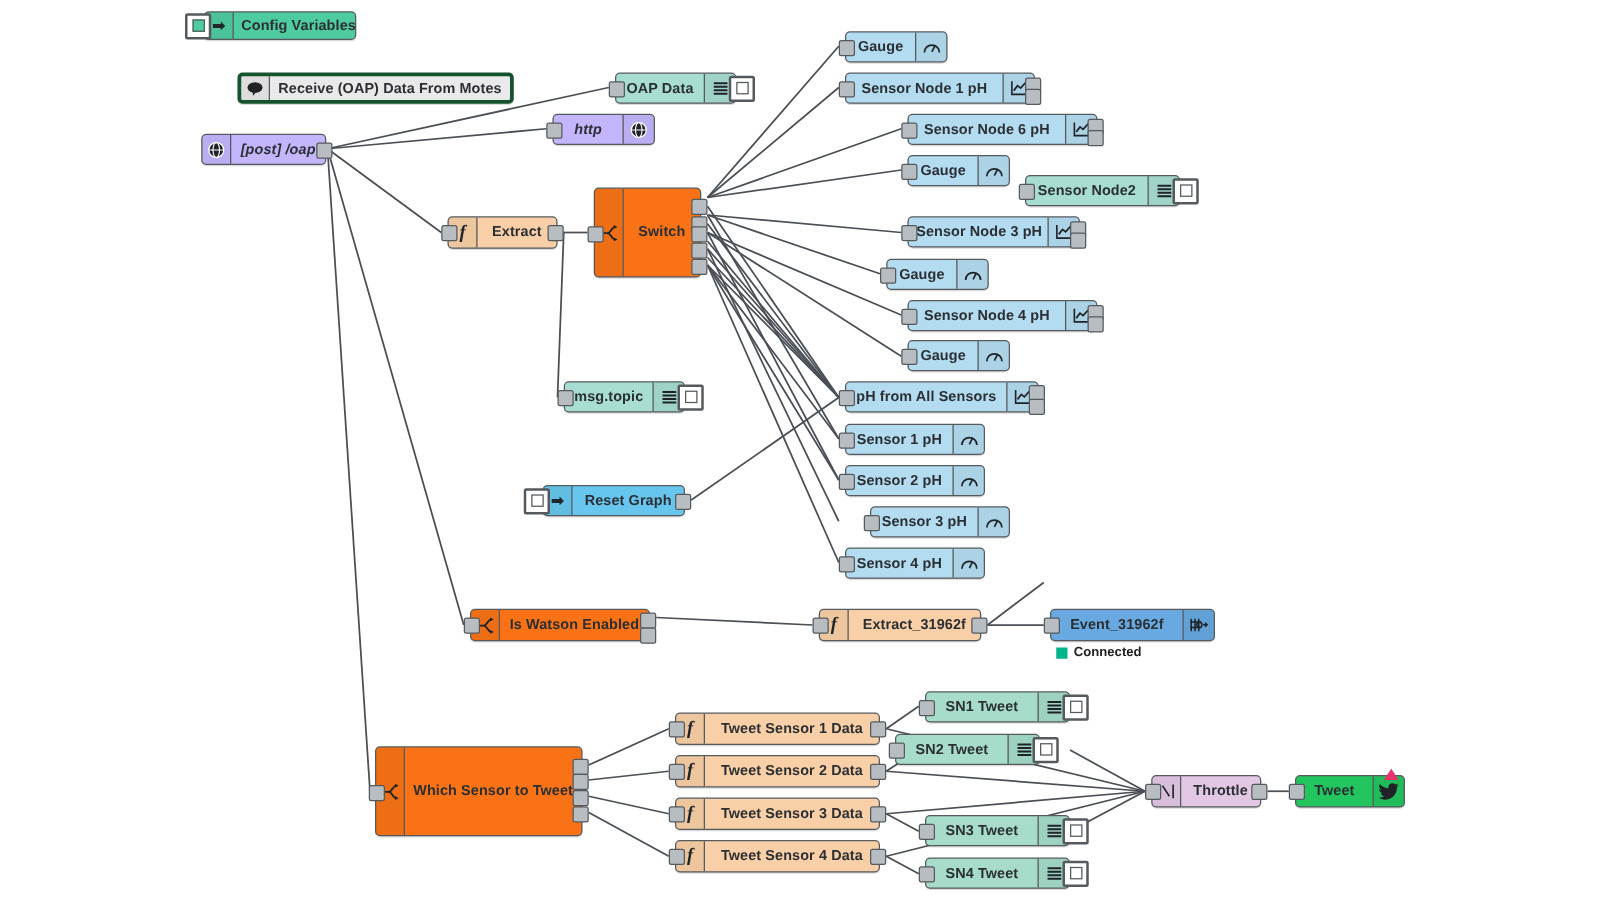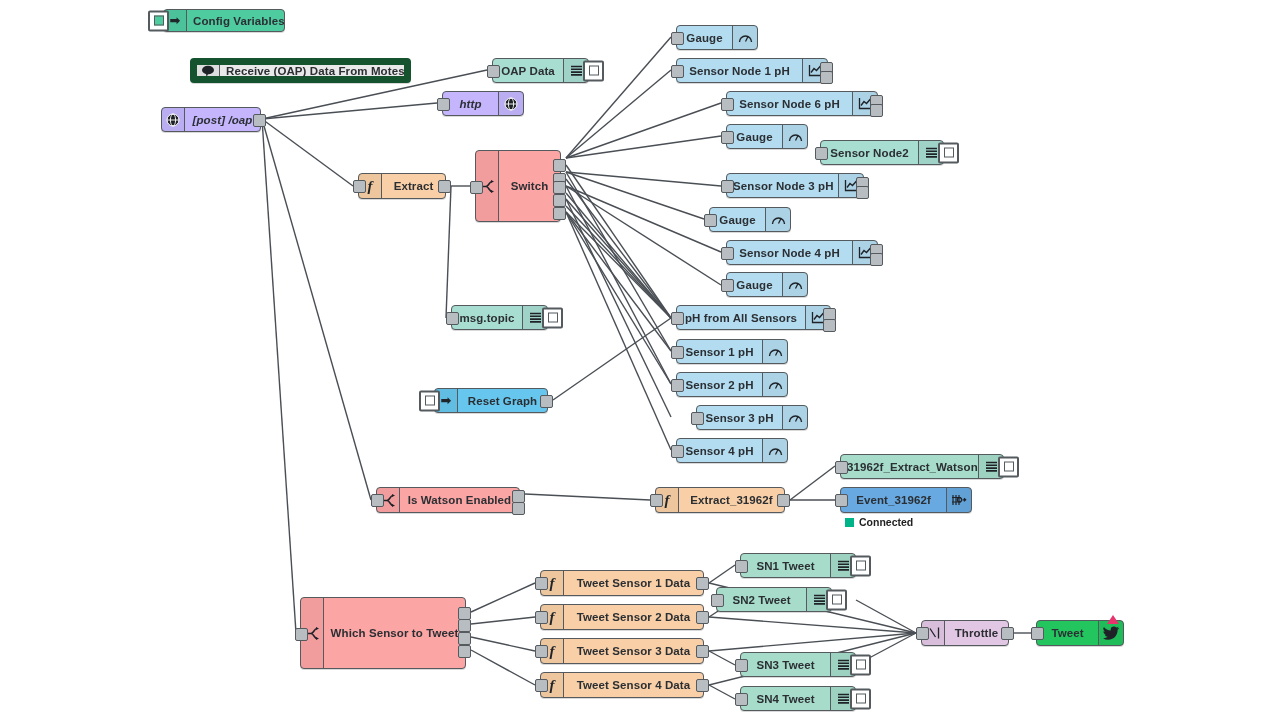--- a/index.html
+++ b/index.html
@@ -18,21 +18,21 @@
               border-right:1px solid #555a5e;background:rgba(0,0,0,.045);}
   .node .icoR{width:24px;height:100%;display:flex;align-items:center;justify-content:center;
               border-left:1px solid #555a5e;background:rgba(0,0,0,.045);}
 
   
   .c-green  {background:#4fcba0;}
   .c-teal   {background:#a8ddd2;}
   .c-teal2  {background:#a6dcc9;}
   .c-blue   {background:#b3dcf0;}
   .c-blue2  {background:#6fa8dc;background:#67a9e0;}
-  .c-yellow {background:#fca5a5;}
+  .c-yellow {background:#f97316;}
   .c-cream  {background:#c4b5fd;font-style:italic;}
   .c-orange {background:#f8cfa6;}
   .c-purple {background:#e2c7e4;}
   .c-cyan   {background:#67c6ee;}
   .c-skyblue{background:#22c55e;}
 
   
   .port{position:absolute;width:11px;height:11px;background:#b8bdc2;
         border:1px solid #555a5e;border-radius:2px;}
   .pin  {left:-6px;}
@@ -51,21 +51,21 @@
           display:flex;align-items:center;justify-content:center;}
   .dbgtab i{display:block;width:8px;height:8px;border:1px solid #555a5e;}
 
   .glyph{font-size:13px;line-height:1;color:#20252a;}
   .glyph.fn{font-family:"Liberation Serif","DejaVu Serif",serif;font-style:italic;font-size:15px;font-weight:bold;}
 
   .statuswrap{position:absolute;display:flex;align-items:center;gap:5px;
               font-size:10.5px;font-weight:bold;color:#222;}
   .statusdot{width:9px;height:9px;background:#00b48a;display:block;}
 
-  .comment{background:#e9e9e9;border:7px solid #14532d;}
+  .comment{background:#e9e9e9;border:3px solid #14532d;}
   .comment .lbl{font-size:11.5px;}
 </style>
 </head>
 <body>
 
 <div id="canvas">
   <svg id="wires" viewBox="0 0 1280 720" xmlns="http://www.w3.org/2000/svg">
     <g fill="none" stroke="#4a4f55" stroke-width="1.4">
 
       <path d="M262,119 L487,70"></path>
@@ -436,34 +436,20 @@
 
   <div class="node c-orange" style="left:655px;top:487px;width:130px;height:26px;">
     <span class="port pin" style="top:50%;margin-top:-6px;"></span>
     <span class="icoL">
         <span class="glyph fn">f</span>
       </span>
     <span class="lbl">Extract_31962f</span>
     <span class="port pout" style="top:50%;margin-top:-6px;"></span>
   </div>
 
-  <div class="node c-teal2" style="left:840px;top:454px;width:164px;height:25px;">
-    <span class="port pin" style="top:50%;margin-top:-6px;"></span>
-    <span class="lbl">31962f_Extract_Watson</span>
-    <span class="icoR">
-      <svg width="13" height="12" viewBox="0 0 13 12">
-          <g stroke="#1f2328" stroke-width="1.6">
-            <path d="M1 1.5h11M1 4.3h11M1 7.1h11M1 9.9h11"></path>
-          </g>
-        </svg>
-    </span>
-    <span class="dbgtab">
-        <i></i>
-      </span>
-  </div>
 
   <div class="node c-blue2" style="left:840px;top:487px;width:132px;height:26px;">
     <span class="port pin" style="top:50%;margin-top:-6px;"></span>
     <span class="lbl">Event_31962f</span>
     <span class="icoR">
       <svg width="16" height="14" viewBox="0 0 16 14">
           <g stroke="#1f2328" stroke-width="1.2" fill="none">
             <path d="M2 2v10M5 2v10M8 2v10M1 4.5h9M1 9h9"></path>
           </g>
           <circle cx="8.5" cy="6.8" r="2.1" fill="none" stroke="#1f2328" stroke-width="1.2"></circle>

